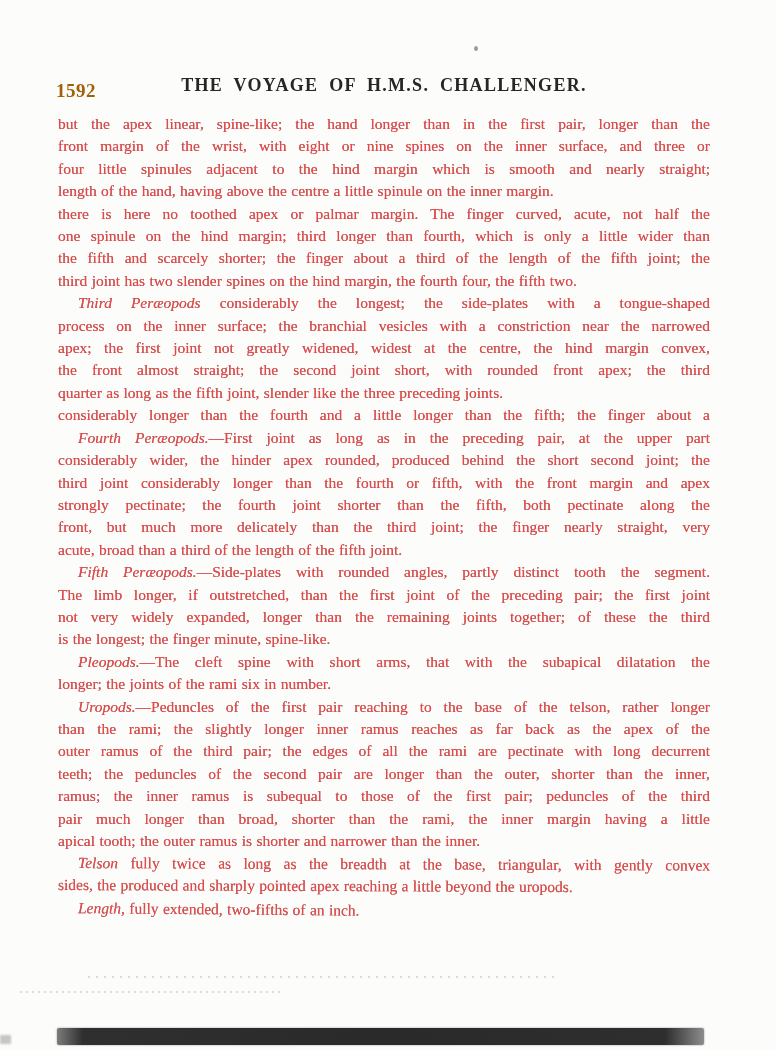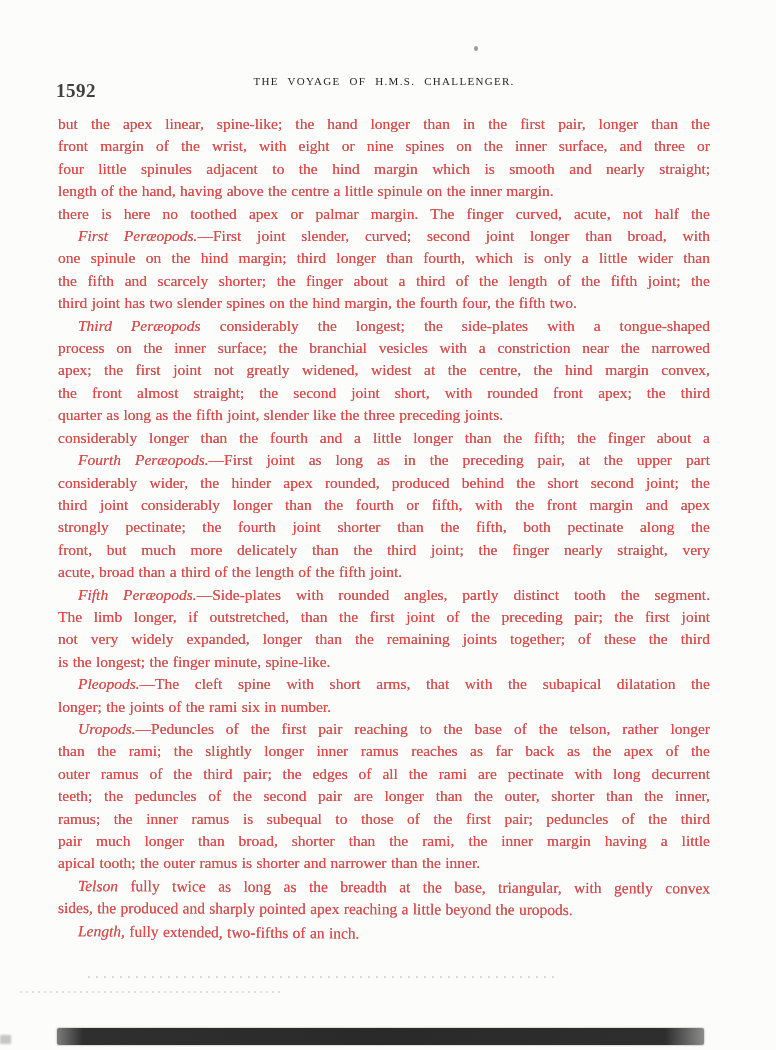--- a/index.html
+++ b/index.html
@@ -13,29 +13,29 @@
     position: relative;
     width: 776px; height: 1050px;
     color: #212121;
   }
   .page-number {
     position: absolute;
     left: 56px; top: 80px;
     font-size: 19px;
     font-weight: 700;
     letter-spacing: 0.5px;
-    color: #404040;
+    color: #a16207;
   }
   .running-head {
     position: absolute;
     left: 58px; top: 75px;
     width: 652px;
     text-align: center;
-    font-size: 11px;
-    font-weight: 400;
+    font-size: 18px;
+    font-weight: 700;
     letter-spacing: 1.3px;
     word-spacing: 5px;
     color: #262626;
   }
   .text-block {
     position: absolute;
     left: 58px; top: 113px;
     width: 652px;
     font-size: 15.5px;
     line-height: 22.4px;
@@ -104,21 +104,20 @@
 
   <div class="text-block">
       <div class="para">
         <div class="line"><span>but the apex linear, spine-like; the hand longer than in the first pair, longer than the</span></div>
         <div class="line">front margin of the wrist, with eight or nine spines on the inner surface, and three or</div>
         <div class="line">four little spinules adjacent to the hind margin which is smooth and nearly straight;</div>
         <div class="line last">length of the hand, having above the centre a little spinule on the inner margin.</div>
         <div class="line">there is here no toothed apex or palmar margin.  The finger curved, acute, not half the</div>
       </div>
       <div class="para">
-        <div class="line indent"><i>First Peræopods.</i><span>—First joint slender, curved; second joint longer than broad, with</span></div>
         <div class="line">one spinule on the hind margin; third longer than fourth, which is only a little wider than</div>
         <div class="line">the fifth and scarcely shorter; the finger about a third of the length of the fifth joint; the</div>
         <div class="line last">third joint has two slender spines on the hind margin, the fourth four, the fifth two.</div>
       </div>
       <div class="para">
         <div class="line indent"><i>Third Peræopods</i><span> considerably the longest; the side-plates with a tongue-shaped</span></div>
         <div class="line">process on the inner surface; the branchial vesicles with a constriction near the narrowed</div>
         <div class="line">apex; the first joint not greatly widened, widest at the centre, the hind margin convex,</div>
         <div class="line">the front almost straight; the second joint short, with rounded front apex; the third</div>
         <div class="line last">quarter as long as the fifth joint, slender like the three preceding joints.</div>

